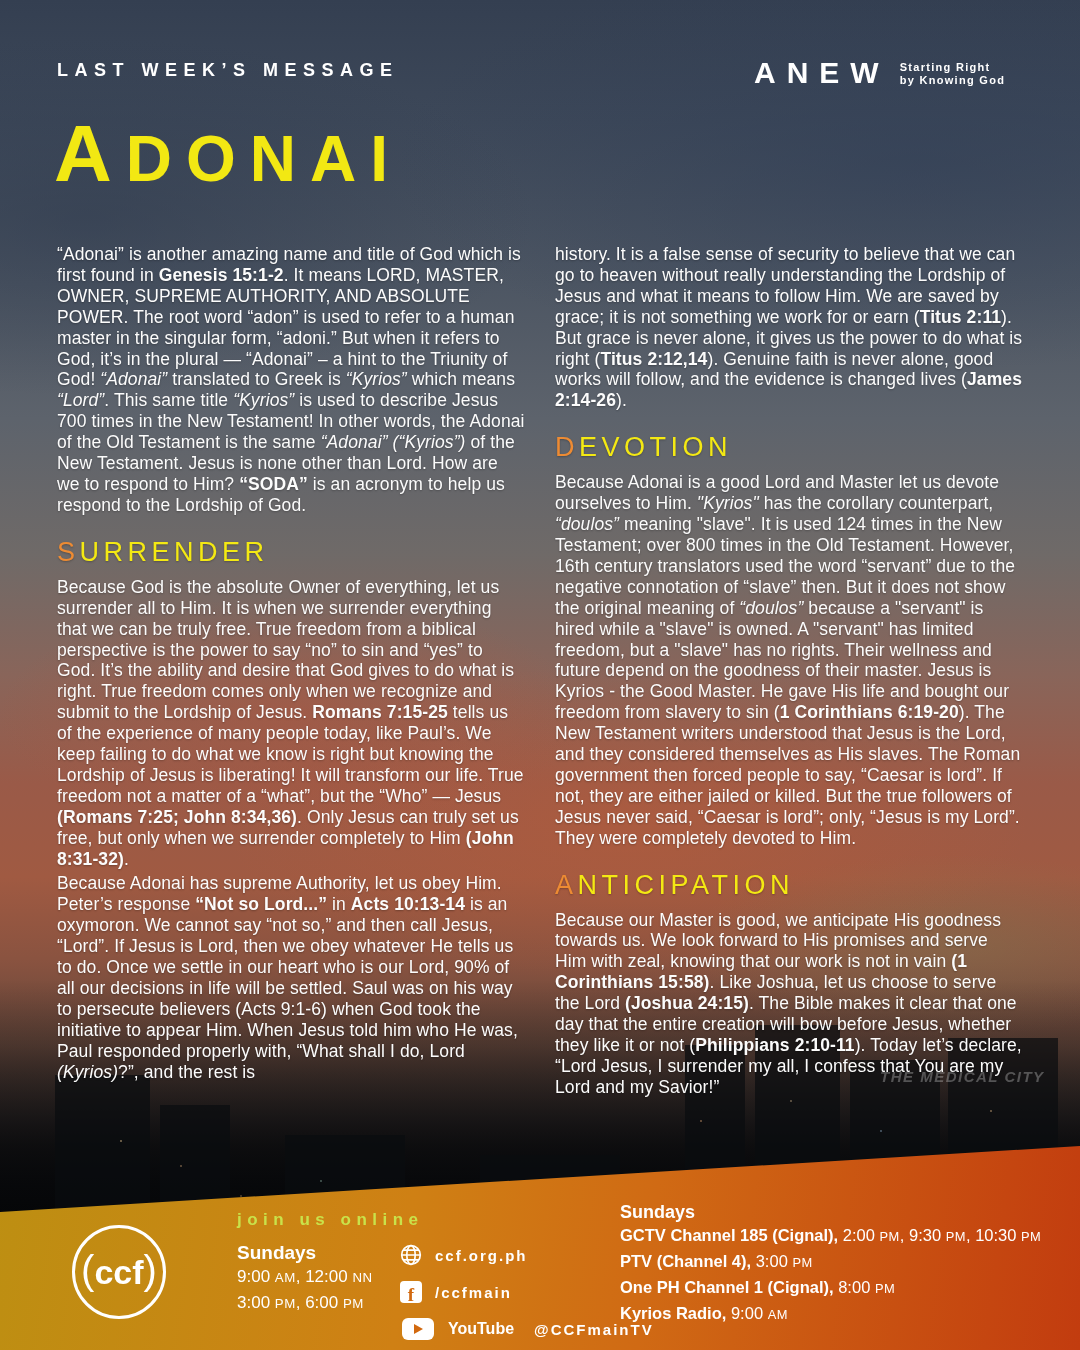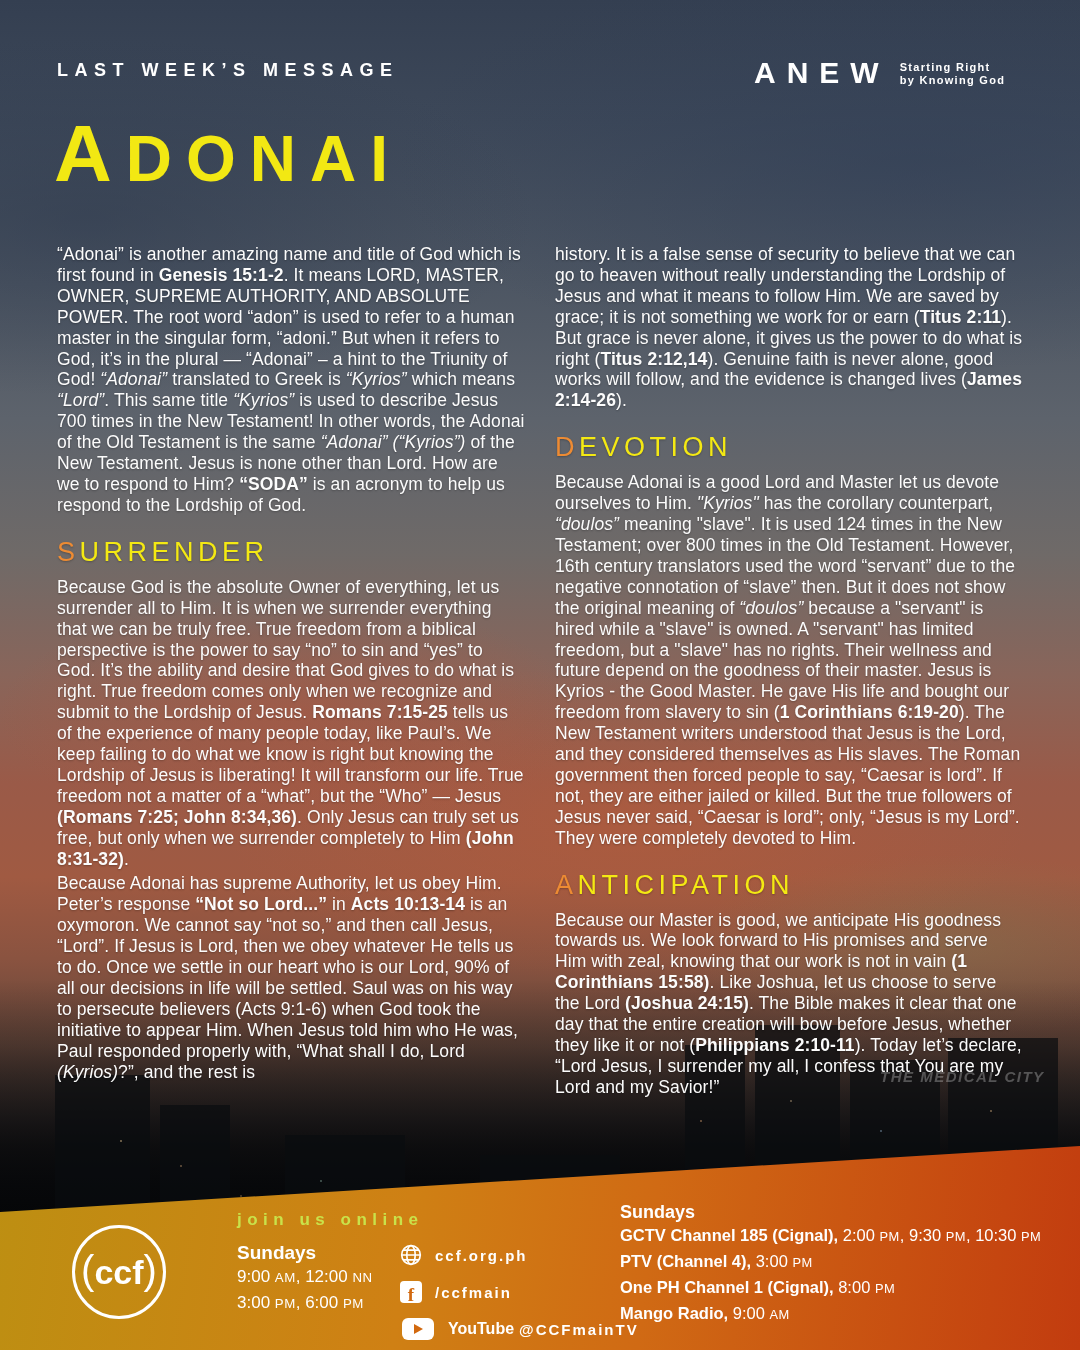--- a/index.html
+++ b/index.html
@@ -77,21 +77,21 @@
   .links{position:absolute;left:398px;top:103px;color:#fff;}
   .linkrow{display:flex;align-items:center;margin-bottom:13px;height:24px;}
   .linkrow .lbl{font-size:15px;font-weight:700;letter-spacing:2px;}
   .glyph{width:26px;margin-right:11px;display:flex;align-items:center;justify-content:center;}
   .fb{width:22px;height:22px;background:#fff;border-radius:4px;display:flex;align-items:flex-end;
     justify-content:center;color:#d2690f;font-weight:800;font-size:19px;line-height:17px;
     font-family:"Liberation Serif", serif;overflow:hidden;}
   .yt{width:32px;height:22px;background:#fff;border-radius:6px;position:relative;}
   .yt::after{content:"";position:absolute;left:12px;top:6px;border-left:9px solid #d2690f;
     border-top:5px solid transparent;border-bottom:5px solid transparent;}
-  .yt-word{font-size:16px;font-weight:800;margin:0 5px 0 0;letter-spacing:0;}
+  .yt-word{font-size:16px;font-weight:800;margin:0 20px 0 0;letter-spacing:0;}
   .broadcast{position:absolute;left:620px;top:52px;color:#fff;}
   .b-line{font-size:16.5px;line-height:24px;}
   .sc{font-size:.78em;letter-spacing:.5px;}
 </style>
 </head>
 <body>
 
 <div class="bg"></div>
 <div class="city">
   <div class="bldg"></div>
@@ -171,15 +171,15 @@
       <span class="yt-word">YouTube</span>
       <span class="lbl">@CCFmainTV</span>
     </div>
   </div>
 
   <div class="broadcast">
     <div class="day" style="margin-top:10px;font-size:18px;">Sundays</div>
     <div class="b-line"><span style="font-weight: 700; margin-top: 28px;">GCTV Channel 185 (Cignal),</span><span> 2:00 </span><span class="sc">PM</span><span>, 9:30 </span><span class="sc">PM</span><span>, 10:30 </span><span class="sc">PM</span></div>
     <div class="b-line"><span style="font-weight: 700;">PTV (Channel 4),</span><span> 3:00 </span><span class="sc">PM</span></div>
     <div class="b-line"><span style="font-weight: 700;">One PH Channel 1 (Cignal),</span><span> 8:00 </span><span class="sc">PM</span></div>
-    <div class="b-line"><span style="font-weight: 700;">Mango Radio,</span><span> 9:00 </span><span class="sc">AM</span></div>
+    <div class="b-line"><span style="font-weight: 700;">Kyrios Radio,</span><span> 9:00 </span><span class="sc">AM</span></div>
   </div>
 </div>
 
 </body></html>

